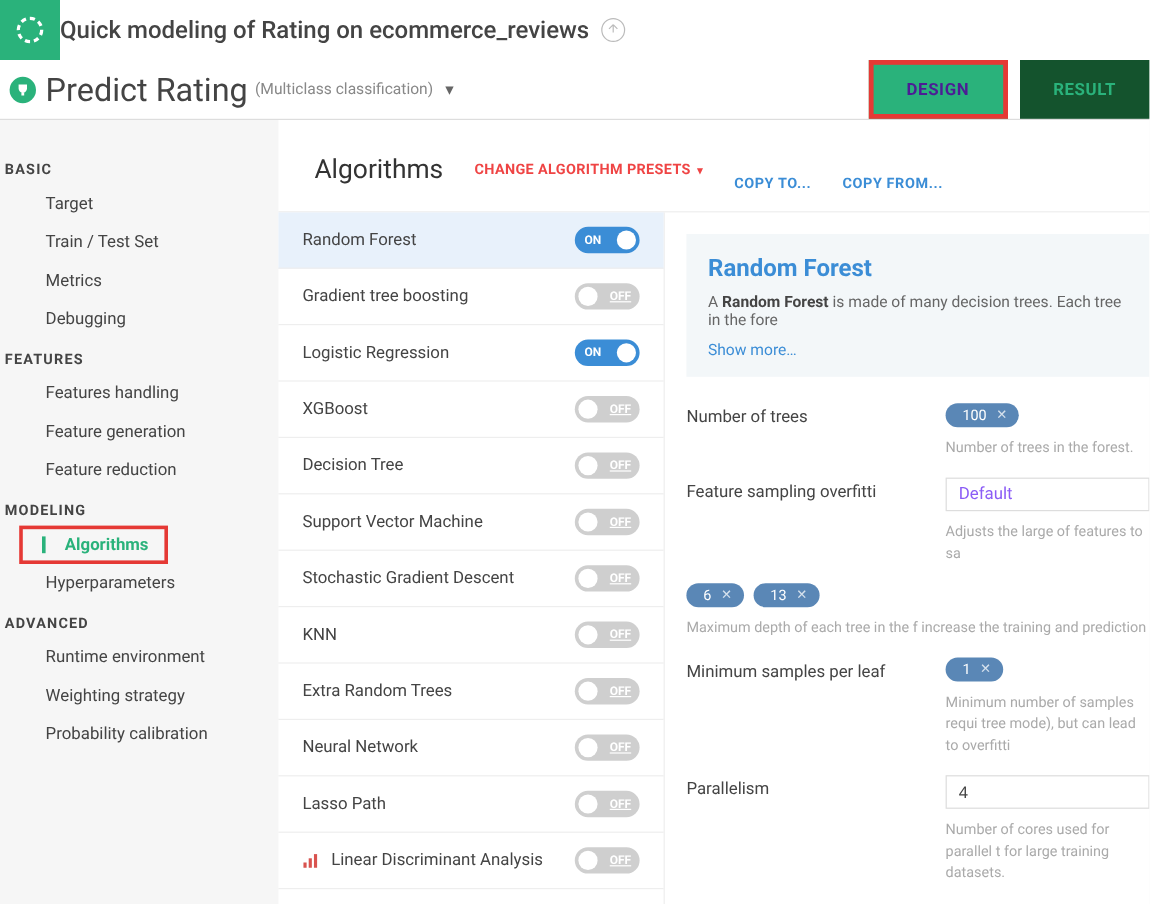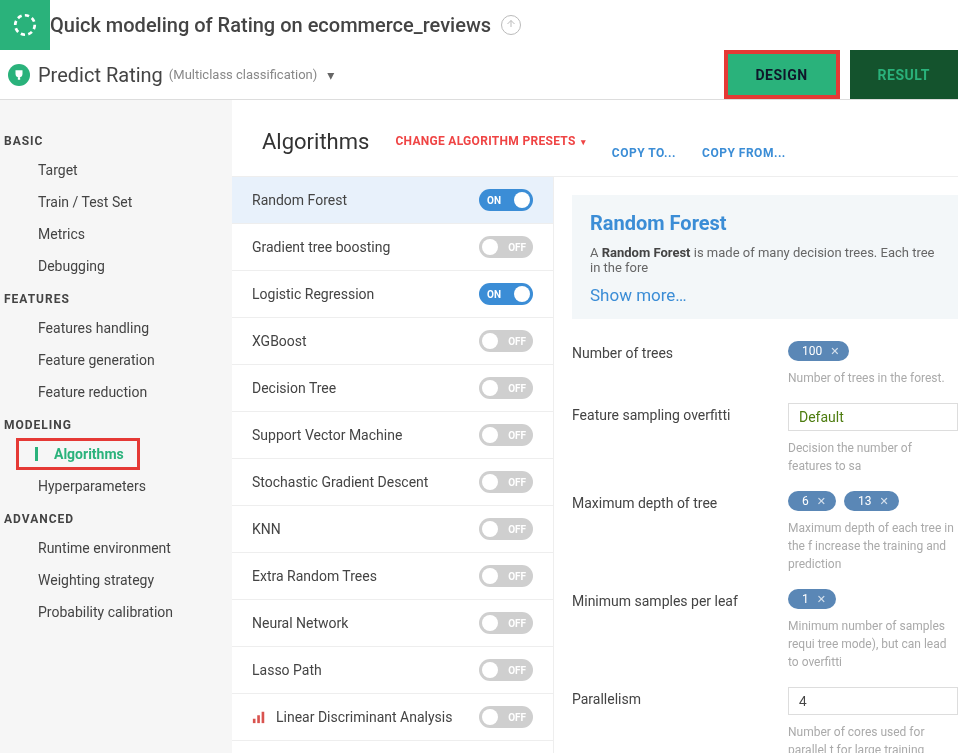--- a/index.html
+++ b/index.html
@@ -10,27 +10,27 @@
 .logo-sq { width: 50px; height: 50px; background: #2ab27b; display: flex; align-items: center; justify-content: center; }
 .logo-sq svg { width: 26px; height: 26px; }
 .page-title { font-size: 20px; font-weight: 500; color: #444; }
 .page-title-icon { display:inline-flex; width:20px; height:20px; border:1px solid #bbb; border-radius:50%; margin-left:10px; align-items:center; justify-content:center; color:#bbb; font-size:12px; }
 
 
 .subbar { display:flex; align-items:center; height:50px; border-bottom:1px solid #ddd; background:#fff;}
 .subbar-left { display:flex; align-items:center; padding-left:8px; flex:1;}
 .sub-icon { width:22px; height:22px; background:#2ab27b; border-radius:50%; display:flex; align-items:center; justify-content:center; margin-right:8px;}
 .sub-icon svg{ width:14px; height:14px;}
-.predict-title { font-size:20px; color:#444; font-weight:400;}
+.predict-title { font-size:27px; color:#444; font-weight:400;}
 .predict-sub { font-size:13px; color:#888; margin-left:6px;}
 .caret-down { margin-left:10px; color:#666;}
 
 .subbar-tabs { display:flex; height:100%;}
 .tab-btn { display:flex; align-items:center; justify-content:center; padding: 0 28px; font-size:14px; font-weight:700; letter-spacing:0.5px; cursor:pointer;}
-.tab-design { background:#2ab27b; color:#0f172a; border:4px solid #e53935; margin-right:10px;text-align:center;}
+.tab-design { background:#2ab27b; color:#4c1d95; border:4px solid #e53935; margin-right:10px;text-align:center;}
 .tab-result { color:#2ab27b; background:#14532d;}
 
 
 .main { display:flex; background:#f6f6f6; min-height:703px;}
 .sidebar { width:232px; padding:24px 0 0 0; background:#f6f6f6;}
 .side-head { font-size:12px; font-weight:700; color:#444; letter-spacing:1px; padding:10px 4px 6px;}
 .side-item { font-size:14px; color:#444; padding:8px 0 8px 38px; cursor:pointer; position:relative;}
 .side-item.active { color:#2ab27b; font-weight:700;}
 .side-item.active::before { content:""; position:absolute; left:16px; top:6px; bottom:6px; width:3px; background:#2ab27b;}
 .side-item.highlight-box { border:3px solid #e53935; padding:5px 13px 5px 35px; margin:0 10px 0 16px; display:inline-block;}
@@ -48,43 +48,43 @@
 
 .algo-list { width:322px; border-right:1px solid #eee;}
 .algo-row { display:flex; align-items:center; justify-content:space-between; padding:12px 20px; border-bottom:1px solid #eee; font-size:14px; color:#444; cursor:pointer;}
 .algo-row.selected { background:#e8f1fb;}
 .algo-row .algo-label { display:flex; align-items:center; gap:10px;}
 .algo-row .special-icon { width:14px; display:inline-flex; color:#d9534f;}
 
 
 .toggle { width:54px; height:22px; border-radius:11px; position:relative; display:flex; align-items:center; font-size:10px; font-weight:700; color:#fff;}
 .toggle.on { background:#3b8dd6; justify-content:flex-start; padding-left:8px;}
-.toggle.off { background:#cfcfcf; justify-content:flex-end; padding-right:7px; color:#fff;}
+.toggle.off { background:#cfcfcf; justify-content:flex-end; padding-right:7px; color:#fff;text-decoration:underline;}
 .toggle .knob { width:16px; height:16px; background:#fff; border-radius:50%; position:absolute; top:3px;}
 .toggle.on .knob { right:3px;}
 .toggle.off .knob { left:3px;}
 
 
 .panel { flex:1; padding:18px 0 0 18px; overflow:hidden;}
 .panel-banner { background:#f3f7f9; padding:16px 18px 14px; margin-bottom:18px;}
 .panel-banner h2 { font-size:20px; font-weight:700; color:#3b8dd6; margin-bottom:10px;}
 .panel-banner .desc { font-size:13px; color:#666;}
 .panel-banner .desc b { font-weight:700; color:#444;}
-.panel-banner .show-more { font-size:17px; color:#3b8dd6; margin-top:10px; cursor:pointer;}
+.panel-banner .show-more { font-size:13px; color:#3b8dd6; margin-top:10px; cursor:pointer;}
 
 .param-row { display:flex; align-items:flex-start; padding:4px 0 12px;}
 .param-label { width:216px; font-size:14px; color:#444; padding-top:4px;}
 .param-ctrl { flex:1;}
 .param-hint { font-size:12px; color:#aaa; margin-top:8px; line-height:1.5;}
 
 .pill-grp { display:flex; gap:8px;}
-.pill { background:#5a87b6; color:#fff; border-radius:12px; padding:3px 10px 3px 14px; font-size:12px; display:inline-flex; align-items:center; gap:8px;}
+.pill { background:#5a87b6; color:#fff; border-radius:12px; padding:3px 10px 3px 14px; font-size:12px; display:inline-flex; gap:8px;}
 .pill .x { font-size:11px; opacity:0.75; cursor:pointer;}
 
-.sel { border:1px solid #ddd; padding:5px 10px; font-size:14px; color:#4d7c0f; background:#fff; min-width:170px;}
+.sel { border:1px solid #ddd; padding:5px 10px; font-size:14px; color:#8b5cf6; background:#fff; min-width:170px;}
 .inp { border:1px solid #ddd; padding:5px 10px; font-size:14px; color:#444; background:#fff; width:170px;}
 </style>
 </head>
 <body>
 
 <div class="topbar">
   <div class="logo-sq">
     <svg viewBox="0 0 24 24">
         <circle cx="12" cy="12" r="9" fill="none" stroke="#fff" stroke-width="2.5" stroke-dasharray="4 3"></circle>
       </svg>
@@ -302,26 +302,25 @@
                 </span>
               </div>
             <div class="param-hint">Number of trees in the forest.</div>
           </div>
         </div>
 
         <div class="param-row">
           <div class="param-label">Feature sampling overfitti</div>
           <div class="param-ctrl">
             <div class="sel">Default</div>
-            <div class="param-hint">Decision the number of features to sa</div>
-          </div>
-        </div>
-
-        <div class="param-row">
-          <div class="param-label">Maximum depth of tree</div>
+            <div class="param-hint">Adjusts the large of features to sa</div>
+          </div>
+        </div>
+
+        <div class="param-row">
           <div class="param-ctrl">
             <div class="pill-grp">
               <span class="pill">
                   <span>6</span>
                   <span class="x">✕</span>
                 </span>
               <span class="pill">
                   <span>13</span>
                   <span class="x">✕</span>
                 </span>

